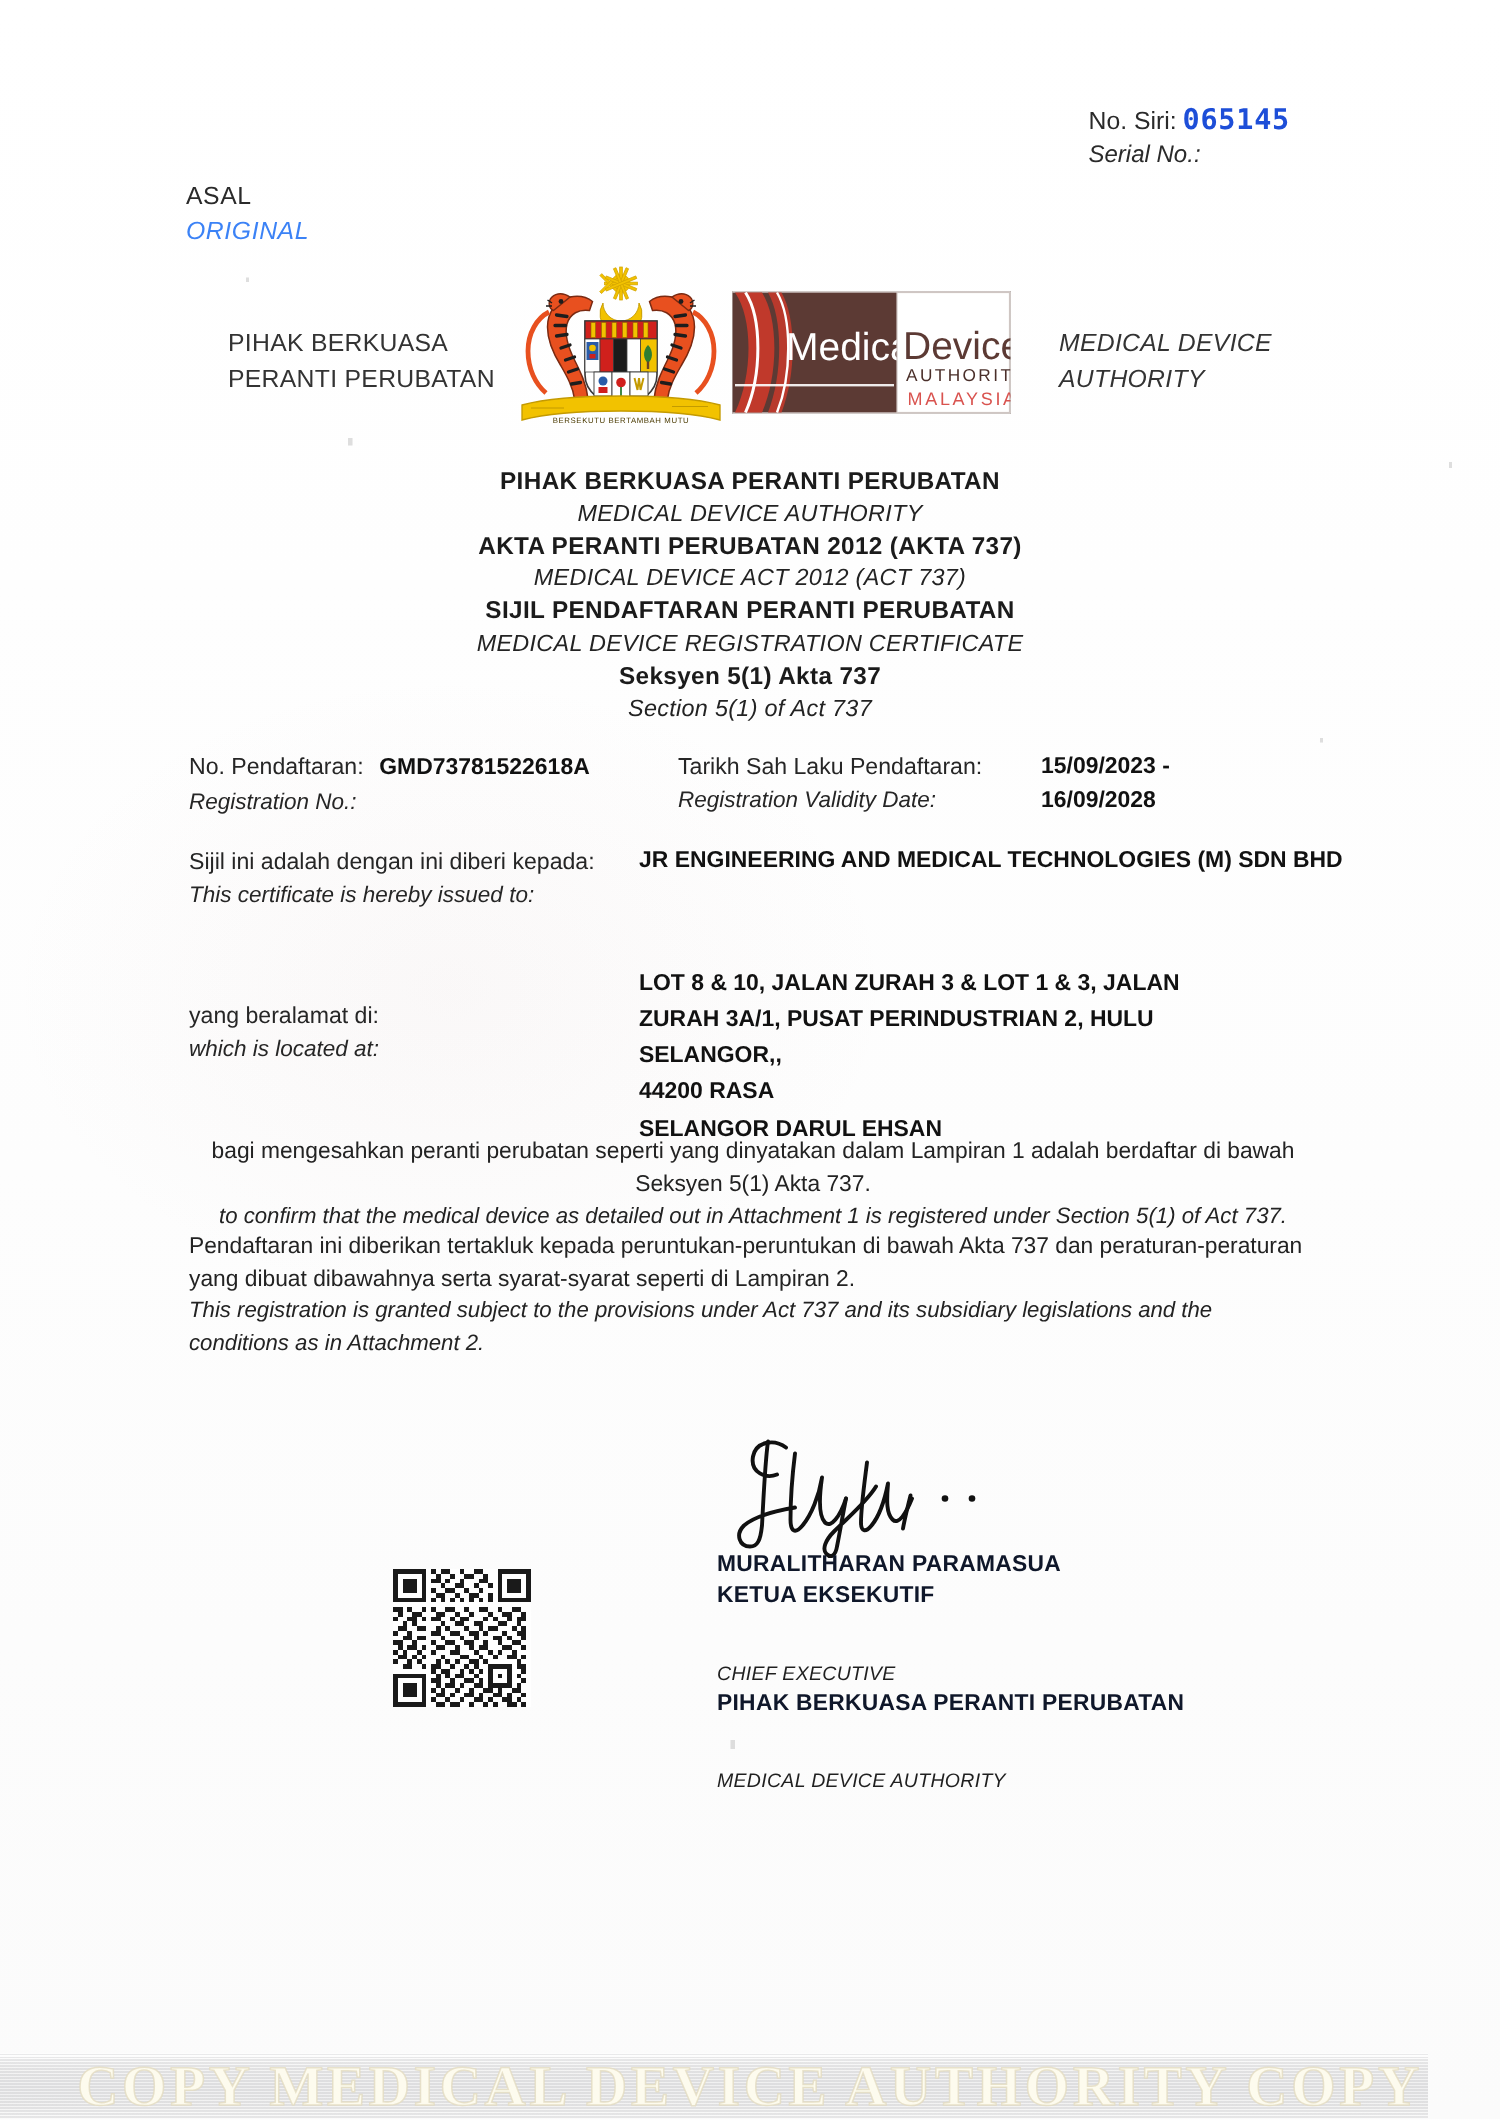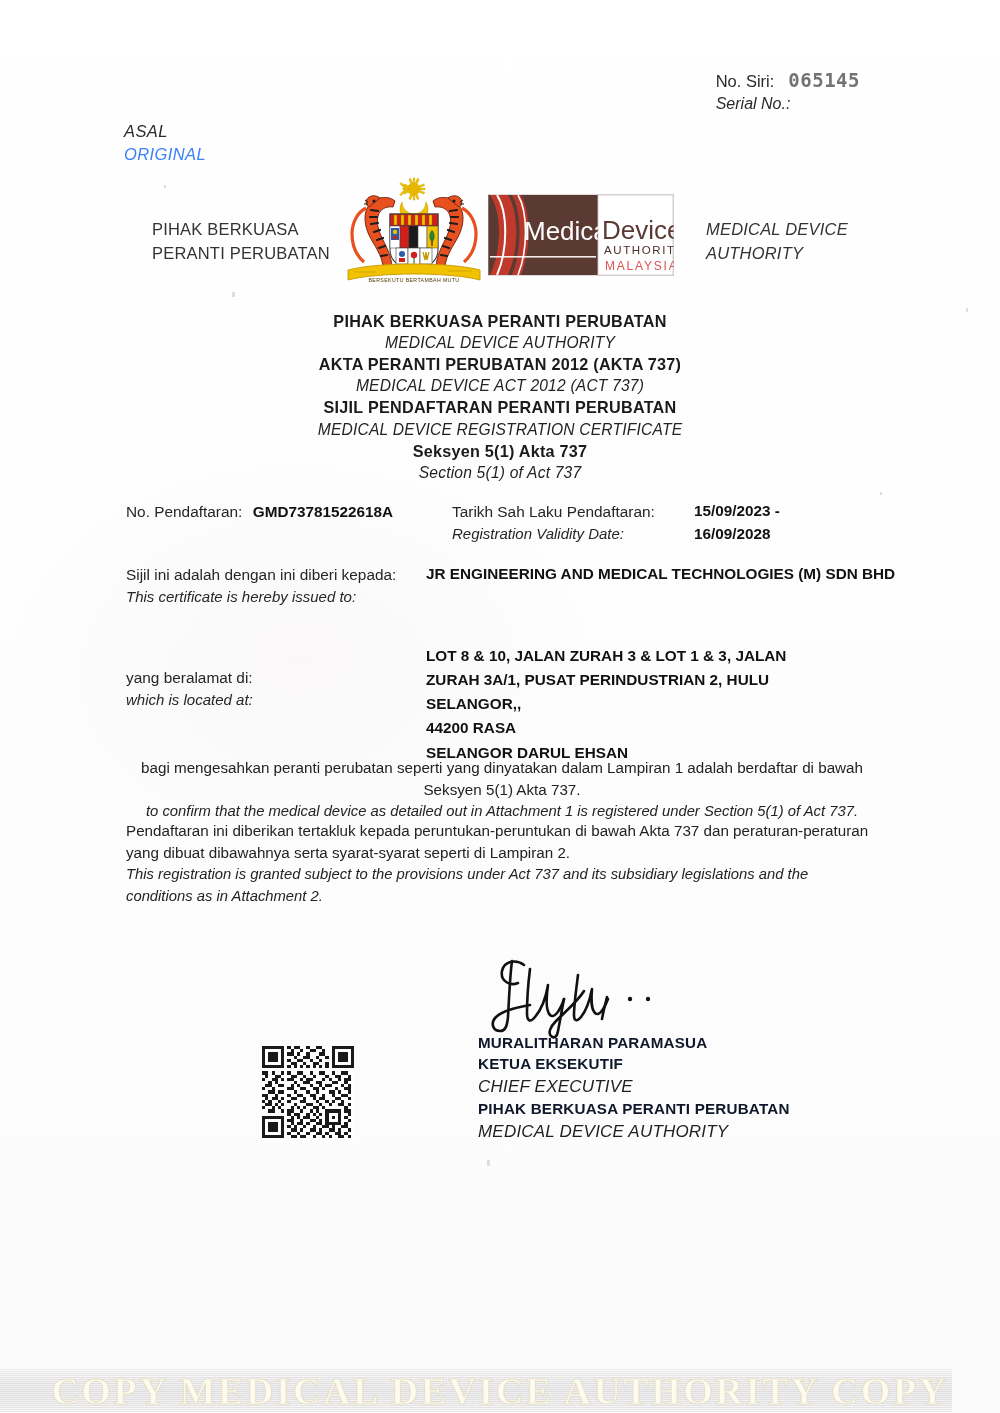--- a/index.html
+++ b/index.html
@@ -36,27 +36,27 @@
     line-height: 1.38;
   }
   #serial-row { display: flex; align-items: baseline; white-space: nowrap; }
   .lbl-ms { font-size: 16.5px; color: #2a2a2a; margin-top: 42px; }
   .lbl-en { font-size: 16px; font-style: italic; color: #2a2a2a; }
   #serial-value {
     font-family: "DejaVu Sans Mono", monospace;
     font-size: 19px;
     font-weight: 700;
     letter-spacing: 0.5px;
-    color: #737373;
-    margin-left: 14px;
+    color: #1d4ed8;
+    margin-left: 4px;
   }
 
   
   #asal-block { top: 120px; left: 124px; line-height: 1.42; }
-  #asal-ms { font-size: 16.5px; letter-spacing: 0.4px; color: #2a2a2a; font-style: italic; }
+  #asal-ms { font-size: 16.5px; letter-spacing: 0.4px; color: #2a2a2a; }
   #asal-en { font-size: 16.5px; font-style: italic; letter-spacing: 0.4px; color: #3b82f6; }
 
   
   #lh-left { top: 218px; left: 152px; line-height: 1.45; font-size: 16.5px; color: #333; letter-spacing: 0.2px; }
   #lh-right { top: 218px; left: 706px; line-height: 1.45; font-size: 16.5px; font-style: italic; color: #333; letter-spacing: 0.2px; }
 
   
   #jata { top: 176px; left: 338px; width: 152px; height: 116px; }
   #mda-logo { top: 194px; left: 488px; width: 186px; height: 82px; }
 
@@ -95,21 +95,21 @@
   #para1 { top: 757px; left: 126px; width: 752px; text-align: center; }
   #para2 { top: 820px; left: 126px; width: 752px; }
   .p-ms { font-size: 15.2px; color: #232323; line-height: 1.46; }
   .p-en { font-size: 14.8px; font-style: italic; color: #232323; line-height: 1.46; }
 
   
   #sig-area { top: 955px; left: 478px; }
   #sig-svg { display: block; }
   #sig-names { position: absolute; top: 1032px; left: 478px; line-height: 1.4; }
   .sig-b { font-size: 15.2px; font-weight: 700; color: #0f172a; letter-spacing: 0.2px; }
-  .sig-i { font-size: 17px; font-style: italic; color: #1f1f1f; letter-spacing: 0.2px; }
+  .sig-i { font-size: 13px; font-style: italic; color: #1f1f1f; letter-spacing: 0.2px; margin-top: 32px; }
 
   
   #qr-code { top: 1045px; left: 262px; width: 92px; height: 94px; }
 
   
   #wm-band {
     left: 0; bottom: 0; width: 952px; height: 44px;
     background: linear-gradient(180deg, #ffffff 0%, #f4f4f4 22%, #efeff0 50%, #f3f3f3 78%, #fbfbfb 100%);
     overflow: hidden;
   }
@@ -292,20 +292,21 @@
     <div class="t-ms">Seksyen 5(1) Akta 737</div>
     <div class="t-en">Section 5(1) of Act 737</div>
   </div>
 
   <div id="reg-row" class="abs">
     <div id="reg-left">
       <div style="white-space:nowrap;">
         <span class="fld-ms">No. Pendaftaran:</span>
         <span class="val-b" style="margin-left:6px;">GMD73781522618A</span>
       </div>
+      <div class="fld-en">Registration No.:</div>
     </div>
     <div id="reg-right">
       <div class="fld-ms">Tarikh Sah Laku Pendaftaran:</div>
       <div class="fld-en">Registration Validity Date:</div>
     </div>
     <div id="reg-right-vals">
       <div class="val-b">15/09/2023 -</div>
       <div class="val-b">16/09/2028</div>
     </div>
   </div>

